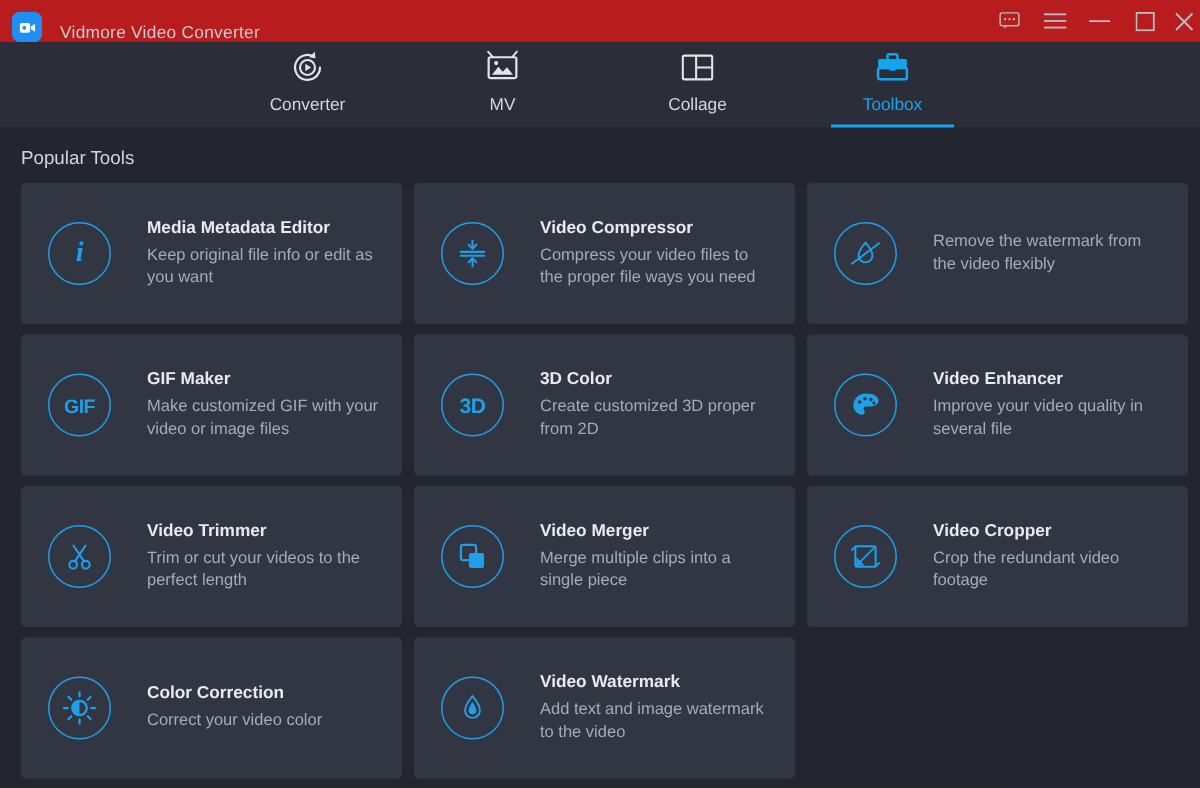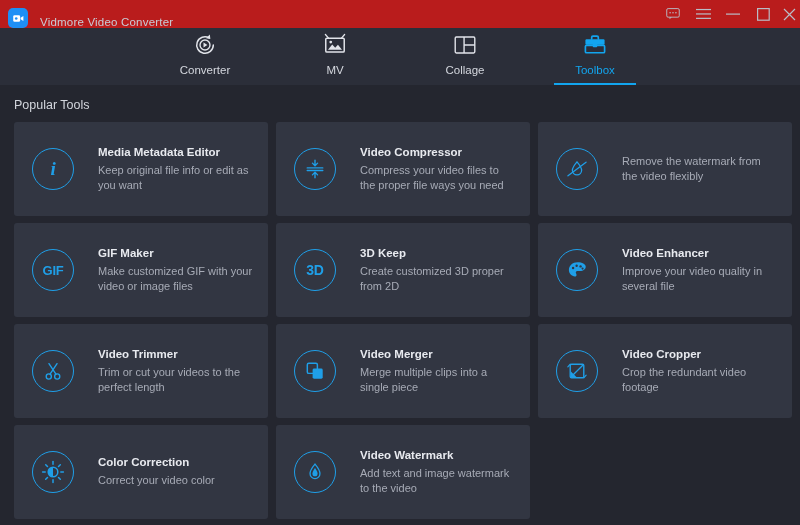--- a/index.html
+++ b/index.html
@@ -286,21 +286,21 @@
         <div class="card-title">GIF Maker</div>
         <div class="card-desc">Make customized GIF with your video or image files</div>
       </div>
     </div>
 
     <div class="card">
       <div class="card-icon">
         <span class="glyph-text" style="font-size:14px;">3D</span>
       </div>
       <div class="card-text">
-        <div class="card-title">3D Keep</div>
+        <div class="card-title">3D Color</div>
         <div class="card-desc">Create customized 3D proper from 2D</div>
       </div>
     </div>
 
     <div class="card">
       <div class="card-icon">
         <svg width="23" height="23" viewBox="0 0 24 24">
           <path d="M12 3.4 C6.8 3.4 3 7.1 3 11.6 C3 15.4 6 18.2 9.2 18.2 C10.6 18.2 11 17.4 11 16.6 C11 15.5 10.2 15.2 10.2 14.2 C10.2 13.2 11 12.6 12.2 12.6 H14.8 C18 12.6 20.6 10.6 20.6 8.2 C20.6 5.3 16.8 3.4 12 3.4 Z" fill="currentColor"></path>
           <circle cx="7.4" cy="9.4" r="1.25" fill="#323642"></circle>
           <circle cx="11.1" cy="7.1" r="1.25" fill="#323642"></circle>

